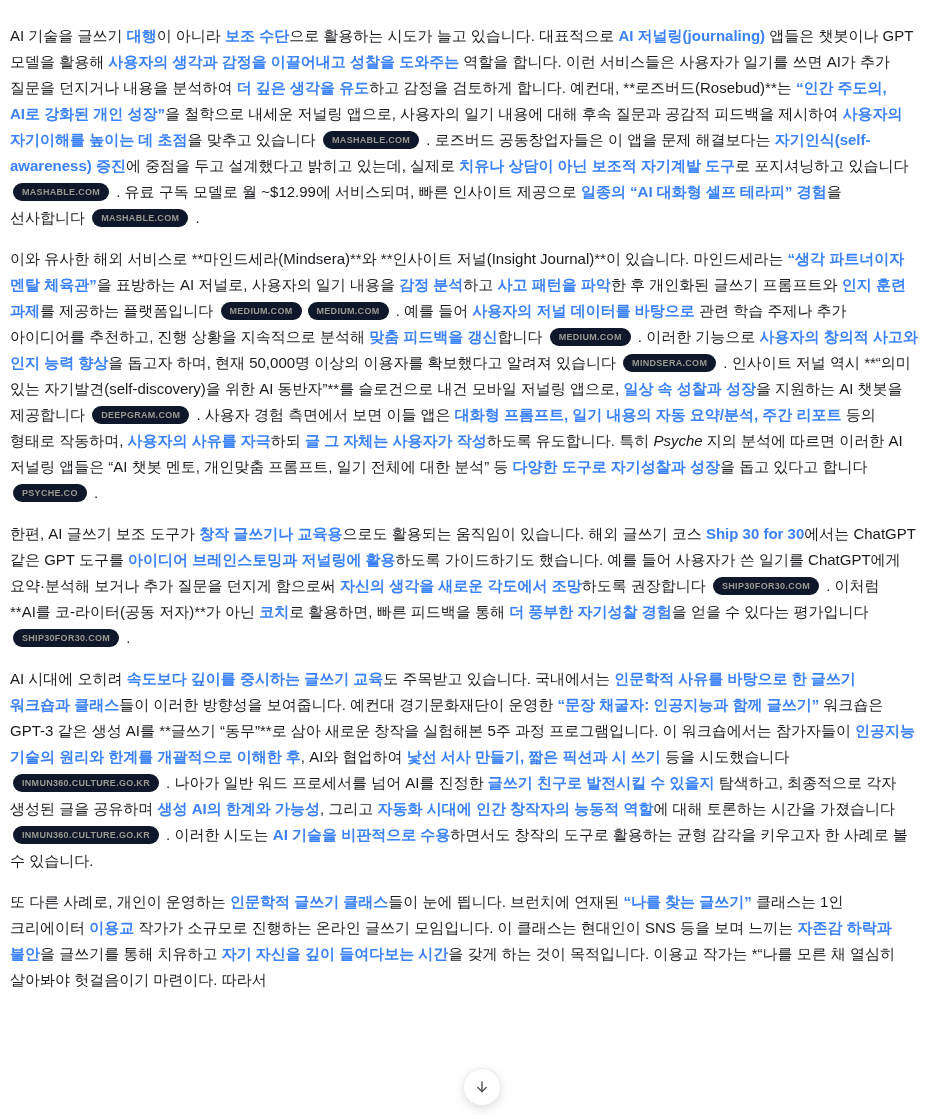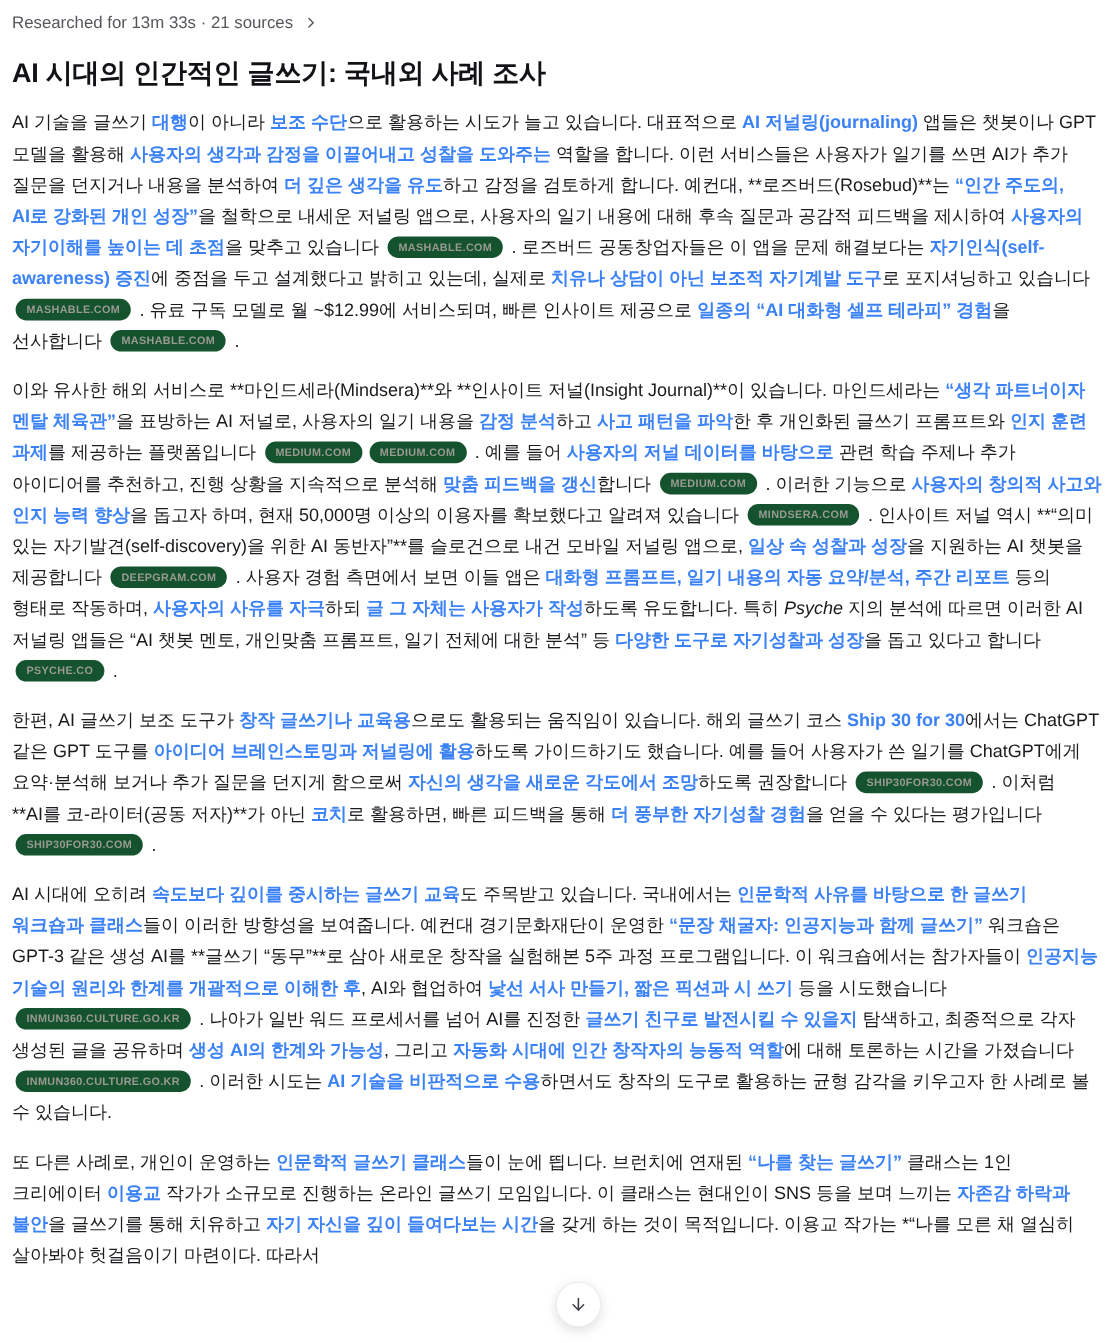--- a/index.html
+++ b/index.html
@@ -22,48 +22,39 @@
     font-size:17.5px;font-weight:700;color:#121216;
     margin:25px 0 0;line-height:1.3;
   }
   p{
     font-size:15px;line-height:26px;margin:15px 0 0;color:#1b1b1f;
     text-align:left;word-break:keep-all;overflow-wrap:break-word;
   }
   .b{font-weight:700;color:#3b82f6;}
   .i{font-style:italic;text-align:right;}
   .badge{
-    display:inline-block;background:#14532d;color:#9a9a93;
+    display:inline-block;background:#0f172a;color:#9a9a93;
     font-size:9px;font-weight:600;letter-spacing:.3px;line-height:10px;
     padding:4px 9px;border-radius:10px;margin:0 3px;vertical-align:2px;
     white-space:nowrap;cursor:pointer;
   }
   .scroll-down{
     position:absolute;left:463px;top:1068px;width:38px;height:38px;
     border-radius:50%;background:#ffffff;border:1px solid #ededeb;
     box-shadow:0 3px 10px rgba(0,0,0,.13);
     display:flex;align-items:center;justify-content:center;
     cursor:pointer;padding:0;z-index:5;
   }
 </style>
 </head>
 <body>
 
 <div class="page">
 
-  <div class="research-header">
-    <span>Researched for 13m 33s · 21 sources</span>
-    <span style="display:inline-flex;">
-      <svg width="12" height="12" viewBox="0 0 24 24" fill="none" stroke="#55555c" stroke-width="2.4" stroke-linecap="round" stroke-linejoin="round">
-        <polyline points="9 5 16 12 9 19"></polyline>
-      </svg>
-    </span>
-  </div>
 
-  <h1>AI 시대의 인간적인 글쓰기: 국내외 사례 조사</h1>
 
   <div id="content">
       <p><span class="">AI 기술을 글쓰기 </span><span class="b">대행</span><span class="">이 아니라 </span><span class="b">보조 수단</span><span class="">으로 활용하는 시도가 늘고 있습니다. 대표적으로 </span><span class="b">AI 저널링(journaling)</span><span class=""> 앱들은 챗봇이나 GPT 모델을 활용해 </span><span class="b">사용자의 생각과 감정을 이끌어내고 성찰을 도와주는</span><span class=""> 역할을 합니다. 이런 서비스들은 사용자가 일기를 쓰면 AI가 추가 질문을 던지거나 내용을 분석하여 </span><span class="b">더 깊은 생각을 유도</span><span class="">하고 감정을 검토하게 합니다. 예컨대, **로즈버드(Rosebud)**는 </span><span class="b">“인간 주도의, AI로 강화된 개인 성장”</span><span class="">을 철학으로 내세운 저널링 앱으로, 사용자의 일기 내용에 대해 후속 질문과 공감적 피드백을 제시하여 </span><span class="b">사용자의 자기이해를 높이는 데 초점</span><span class="">을 맞추고 있습니다 </span><span class="badge">MASHABLE.COM</span><span class=""> . 로즈버드 공동창업자들은 이 앱을 문제 해결보다는 </span><span class="b">자기인식(self-awareness) 증진</span><span class="">에 중점을 두고 설계했다고 밝히고 있는데, 실제로 </span><span class="b">치유나 상담이 아닌 보조적 자기계발 도구</span><span class="">로 포지셔닝하고 있습니다 </span><span class="badge">MASHABLE.COM</span><span class=""> . 유료 구독 모델로 월 ~$12.99에 서비스되며, 빠른 인사이트 제공으로 </span><span class="b">일종의 “AI 대화형 셀프 테라피” 경험</span><span class="">을 선사합니다 </span><span class="badge">MASHABLE.COM</span><span class=""> .</span></p>
       <p><span class="">이와 유사한 해외 서비스로 **마인드세라(Mindsera)**와 **인사이트 저널(Insight Journal)**이 있습니다. 마인드세라는 </span><span class="b">“생각 파트너이자 멘탈 체육관”</span><span class="">을 표방하는 AI 저널로, 사용자의 일기 내용을 </span><span class="b">감정 분석</span><span class="">하고 </span><span class="b">사고 패턴을 파악</span><span class="">한 후 개인화된 글쓰기 프롬프트와 </span><span class="b">인지 훈련 과제</span><span class="">를 제공하는 플랫폼입니다 </span><span class="badge">MEDIUM.COM</span><span class="badge">MEDIUM.COM</span><span class=""> . 예를 들어 </span><span class="b">사용자의 저널 데이터를 바탕으로</span><span class=""> 관련 학습 주제나 추가 아이디어를 추천하고, 진행 상황을 지속적으로 분석해 </span><span class="b">맞춤 피드백을 갱신</span><span class="">합니다 </span><span class="badge">MEDIUM.COM</span><span class=""> . 이러한 기능으로 </span><span class="b">사용자의 창의적 사고와 인지 능력 향상</span><span class="">을 돕고자 하며, 현재 50,000명 이상의 이용자를 확보했다고 알려져 있습니다 </span><span class="badge">MINDSERA.COM</span><span class=""> . 인사이트 저널 역시 **“의미 있는 자기발견(self-discovery)을 위한 AI 동반자”**를 슬로건으로 내건 모바일 저널링 앱으로, </span><span class="b">일상 속 성찰과 성장</span><span class="">을 지원하는 AI 챗봇을 제공합니다 </span><span class="badge">DEEPGRAM.COM</span><span class=""> . 사용자 경험 측면에서 보면 이들 앱은 </span><span class="b">대화형 프롬프트, 일기 내용의 자동 요약/분석, 주간 리포트</span><span class=""> 등의 형태로 작동하며, </span><span class="b">사용자의 사유를 자극</span><span class="">하되 </span><span class="b">글 그 자체는 사용자가 작성</span><span class="">하도록 유도합니다. 특히 </span><span class=" i">Psyche</span><span class=""> 지의 분석에 따르면 이러한 AI 저널링 앱들은 “AI 챗봇 멘토, 개인맞춤 프롬프트, 일기 전체에 대한 분석” 등 </span><span class="b">다양한 도구로 자기성찰과 성장</span><span class="">을 돕고 있다고 합니다 </span><span class="badge">PSYCHE.CO</span><span class=""> .</span></p>
       <p><span class="">한편, AI 글쓰기 보조 도구가 </span><span class="b">창작 글쓰기나 교육용</span><span class="">으로도 활용되는 움직임이 있습니다. 해외 글쓰기 코스 </span><span class="b">Ship 30 for 30</span><span class="">에서는 ChatGPT 같은 GPT 도구를 </span><span class="b">아이디어 브레인스토밍과 저널링에 활용</span><span class="">하도록 가이드하기도 했습니다. 예를 들어 사용자가 쓴 일기를 ChatGPT에게 요약·분석해 보거나 추가 질문을 던지게 함으로써 </span><span class="b">자신의 생각을 새로운 각도에서 조망</span><span class="">하도록 권장합니다 </span><span class="badge">SHIP30FOR30.COM</span><span class=""> . 이처럼 **AI를 코-라이터(공동 저자)**가 아닌 </span><span class="b">코치</span><span class="">로 활용하면, 빠른 피드백을 통해 </span><span class="b">더 풍부한 자기성찰 경험</span><span class="">을 얻을 수 있다는 평가입니다 </span><span class="badge">SHIP30FOR30.COM</span><span class=""> .</span></p>
       <p><span class="">AI 시대에 오히려 </span><span class="b">속도보다 깊이를 중시하는 글쓰기 교육</span><span class="">도 주목받고 있습니다. 국내에서는 </span><span class="b">인문학적 사유를 바탕으로 한 글쓰기 워크숍과 클래스</span><span class="">들이 이러한 방향성을 보여줍니다. 예컨대 경기문화재단이 운영한 </span><span class="b">“문장 채굴자: 인공지능과 함께 글쓰기”</span><span class=""> 워크숍은 GPT-3 같은 생성 AI를 **글쓰기 “동무”**로 삼아 새로운 창작을 실험해본 5주 과정 프로그램입니다. 이 워크숍에서는 참가자들이 </span><span class="b">인공지능 기술의 원리와 한계를 개괄적으로 이해한 후</span><span class="">, AI와 협업하여 </span><span class="b">낯선 서사 만들기, 짧은 픽션과 시 쓰기</span><span class=""> 등을 시도했습니다 </span><span class="badge">INMUN360.CULTURE.GO.KR</span><span class=""> . 나아가 일반 워드 프로세서를 넘어 AI를 진정한 </span><span class="b">글쓰기 친구로 발전시킬 수 있을지</span><span class=""> 탐색하고, 최종적으로 각자 생성된 글을 공유하며 </span><span class="b">생성 AI의 한계와 가능성</span><span class="">, 그리고 </span><span class="b">자동화 시대에 인간 창작자의 능동적 역할</span><span class="">에 대해 토론하는 시간을 가졌습니다 </span><span class="badge">INMUN360.CULTURE.GO.KR</span><span class=""> . 이러한 시도는 </span><span class="b">AI 기술을 비판적으로 수용</span><span class="">하면서도 창작의 도구로 활용하는 균형 감각을 키우고자 한 사례로 볼 수 있습니다.</span></p>
       <p><span class="">또 다른 사례로, 개인이 운영하는 </span><span class="b">인문학적 글쓰기 클래스</span><span class="">들이 눈에 띕니다. 브런치에 연재된 </span><span class="b">“나를 찾는 글쓰기”</span><span class=""> 클래스는 1인 크리에이터 </span><span class="b">이용교</span><span class=""> 작가가 소규모로 진행하는 온라인 글쓰기 모임입니다. 이 클래스는 현대인이 SNS 등을 보며 느끼는 </span><span class="b">자존감 하락과 불안</span><span class="">을 글쓰기를 통해 치유하고 </span><span class="b">자기 자신을 깊이 들여다보는 시간</span><span class="">을 갖게 하는 것이 목적입니다. 이용교 작가는 *“나를 모른 채 열심히 살아봐야 헛걸음이기 마련이다. 따라서 </span></p>
     </div>
 
 </div>

